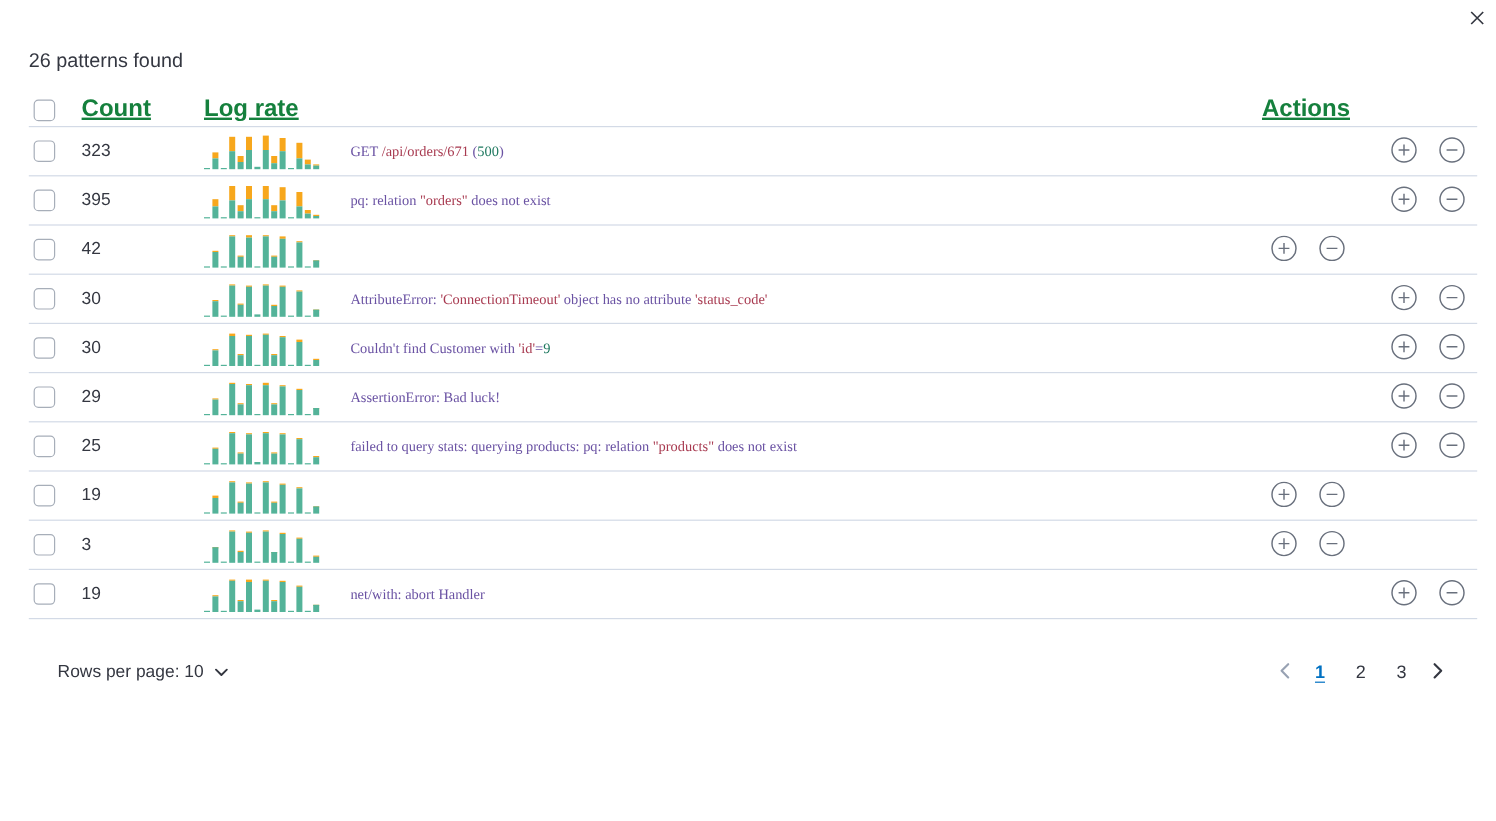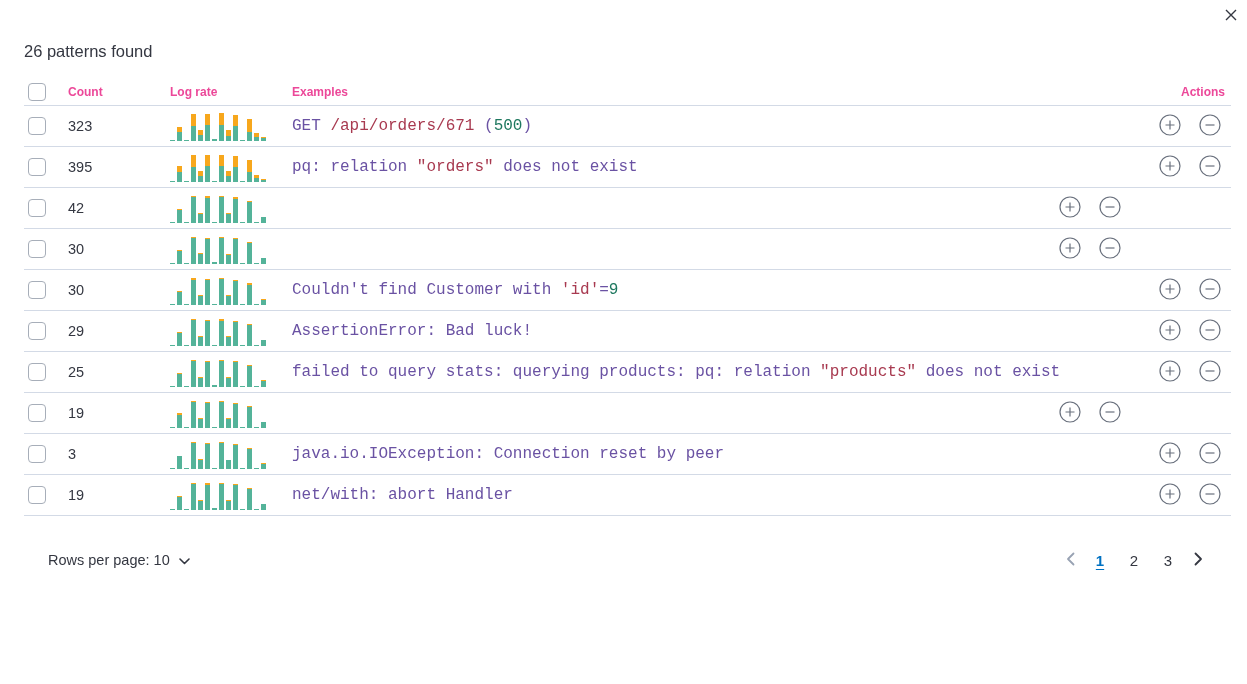--- a/index.html
+++ b/index.html
@@ -46,40 +46,40 @@
   .content { padding: 42px 16px 0 24px; }
   .summary { font-size: 16.5px; color: #343741; }
   
   .ptable { margin-top: 17px; }
   .trow {
     display: grid;
     grid-template-columns: 44px 102px 122px 1fr 100px;
     align-items: center;
     border-bottom: 1px solid #d3dae6;
   }
-  .thead { height: 28px; font-size: 12px; font-weight: 700; color: #ec4899; }
+  .thead { height: 28px; font-size: 20px; font-weight: 700; color: #15803d; text-decoration: underline; }
   .tbody .trow { height: 41px; }
   .cell-cb { padding-left: 4px; }
   .checkbox {
     display: inline-block; width: 18px; height: 18px;
     border: 1px solid #a7aeb9; border-radius: 4px; background: #fff;
     cursor: pointer; vertical-align: middle;
   }
   .cell-count { font-size: 14.5px; color: #343741; }
   .cell-actions-h { text-align: right; padding-right: 6px; }
   
   .cell-spark { align-self: end; padding-bottom: 5px; }
   .spark { display: flex; align-items: flex-end; gap: 2px; height: 30px; }
   .bar { width: 5px; display: flex; flex-direction: column; justify-content: flex-end; }
   .seg-o { background: var(--spark-orange, #F7A71C); }
   .seg-g { background: var(--spark-green, #54B399); }
   
   .cell-example {
-    font-family: Liberation Mono, monospace;
-    font-size: 16px; white-space: nowrap; overflow: hidden;
+    font-family: Liberation Serif, serif;
+    font-size: 12px; white-space: nowrap; overflow: hidden;
   }
   .tk-kw  { color: var(--code-purple, #6A52A3); }
   .tk-str { color: var(--code-red, #A83A50); }
   .tk-num { color: var(--code-green, #1E785F); }
   
   .cell-actions { display: flex; justify-content: flex-end; gap: 18px; padding-right: 10px; }
   .action-btn {
     background: none; border: none; padding: 0; cursor: pointer;
     width: 22px; height: 22px; color: #69707d;
     display: flex; align-items: center; justify-content: center;
@@ -128,21 +128,20 @@
   <div class="content">
     <div class="summary">26 patterns found</div>
 
     <div class="ptable">
       <div class="trow thead">
         <div class="cell-cb">
           <span class="checkbox"></span>
         </div>
         <div>Count</div>
         <div>Log rate</div>
-        <div>Examples</div>
         <div class="cell-actions-h">Actions</div>
       </div>
       <div class="tbody">
   <div class="trow">
     <div class="cell-cb">
       <span class="checkbox"></span>
     </div>
     <div class="cell-count">323</div>
     <div class="cell-spark">
       <div class="spark">
@@ -436,20 +435,21 @@
                 </div>
                 <div class="bar">
                   <div class="seg-g" style="height: 1.4px;"></div>
                 </div>
                 <div class="bar">
                   <div class="seg-o" style="height: 0.6px;"></div>
                   <div class="seg-g" style="height: 5.9px;"></div>
                 </div>
               </div>
     </div>
+    <div class="cell-example"><span class="tk-kw">AttributeError: </span><span class="tk-str">'ConnectionTimeout'</span><span class="tk-kw"> object has no attribute </span><span class="tk-str">'status_code'</span></div>
     <div class="cell-actions">
       <button class="action-btn">
         <span>
           <svg width="22" height="22" viewBox="0 0 22 22">
                     <circle cx="11" cy="11" r="10" fill="none" stroke="currentColor" stroke-width="1.2"></circle>
                     <path d="M11 6.5v9M6.5 11h9" stroke="currentColor" stroke-width="1.2" fill="none"></path>
                   </svg>
         </span>
       </button>
       <button class="action-btn">
@@ -839,21 +839,20 @@
                 </div>
                 <div class="bar">
                   <div class="seg-g" style="height: 1.4px;"></div>
                 </div>
                 <div class="bar">
                   <div class="seg-o" style="height: 0.8px;"></div>
                   <div class="seg-g" style="height: 5.3px;"></div>
                 </div>
               </div>
     </div>
-    <div class="cell-example"><span class="tk-kw">java.io.IOException: Connection reset by peer</span></div>
     <div class="cell-actions">
       <button class="action-btn">
         <span>
           <svg width="22" height="22" viewBox="0 0 22 22">
                     <circle cx="11" cy="11" r="10" fill="none" stroke="currentColor" stroke-width="1.2"></circle>
                     <path d="M11 6.5v9M6.5 11h9" stroke="currentColor" stroke-width="1.2" fill="none"></path>
                   </svg>
         </span>
       </button>
       <button class="action-btn">

